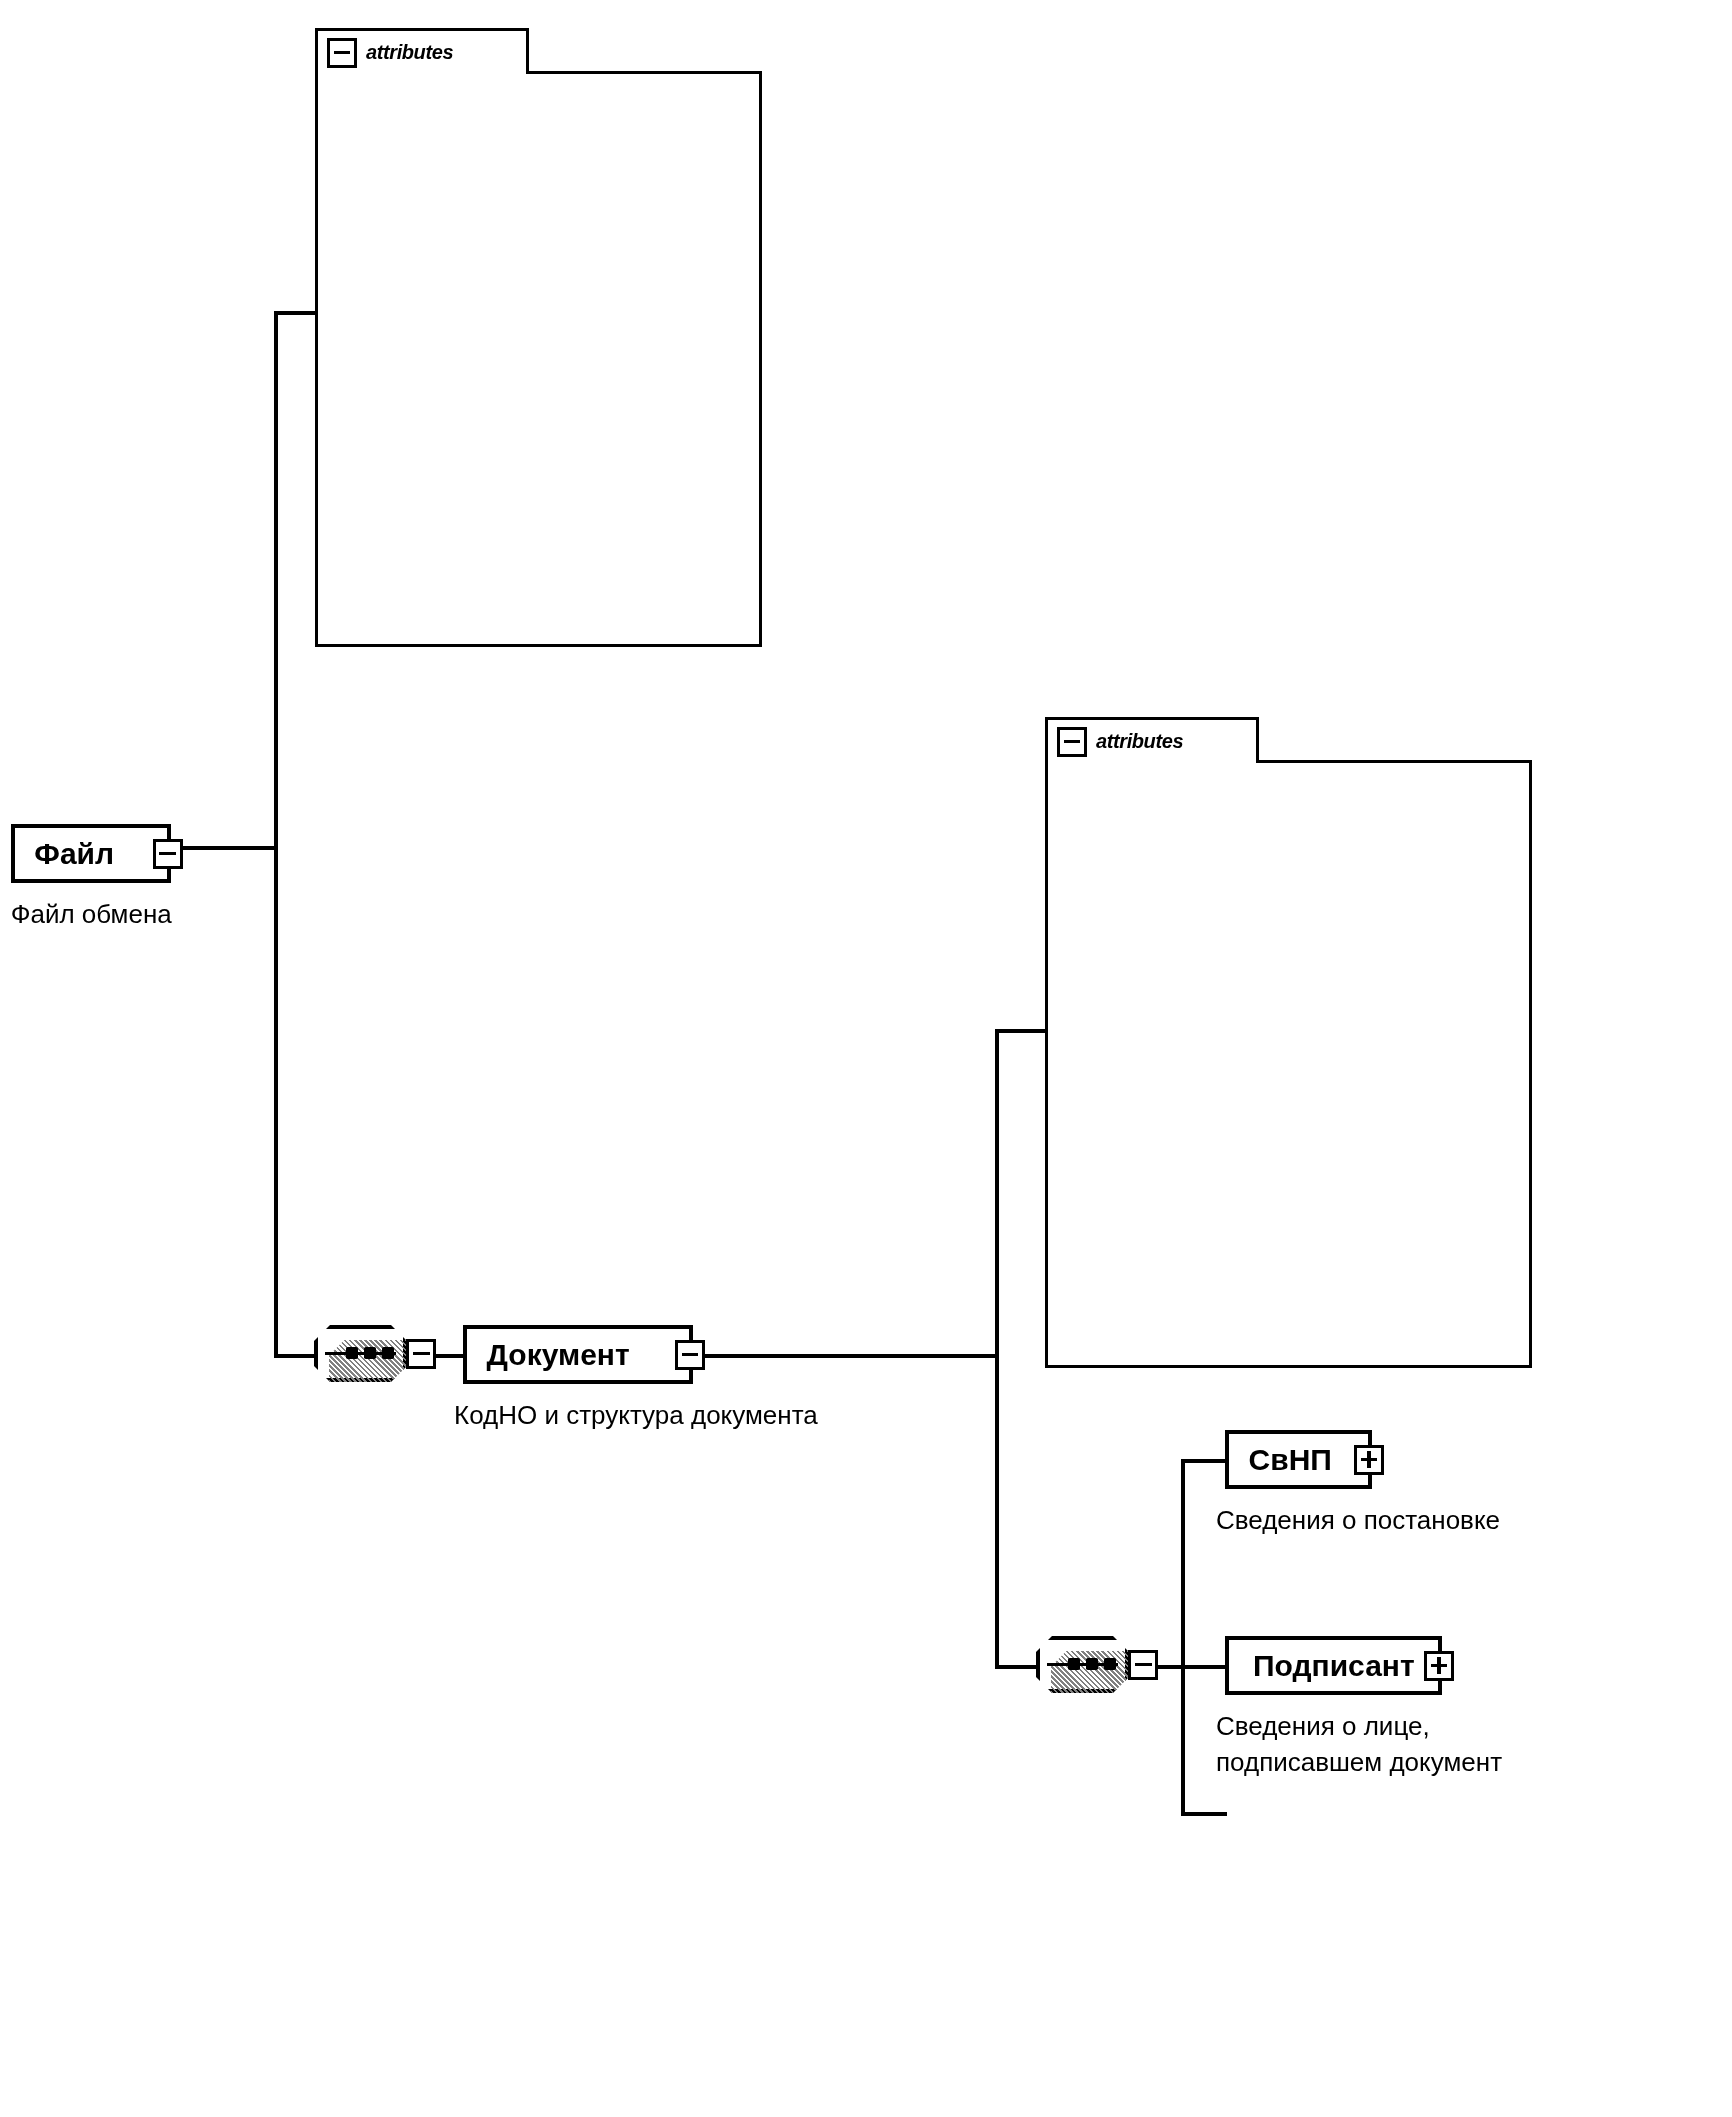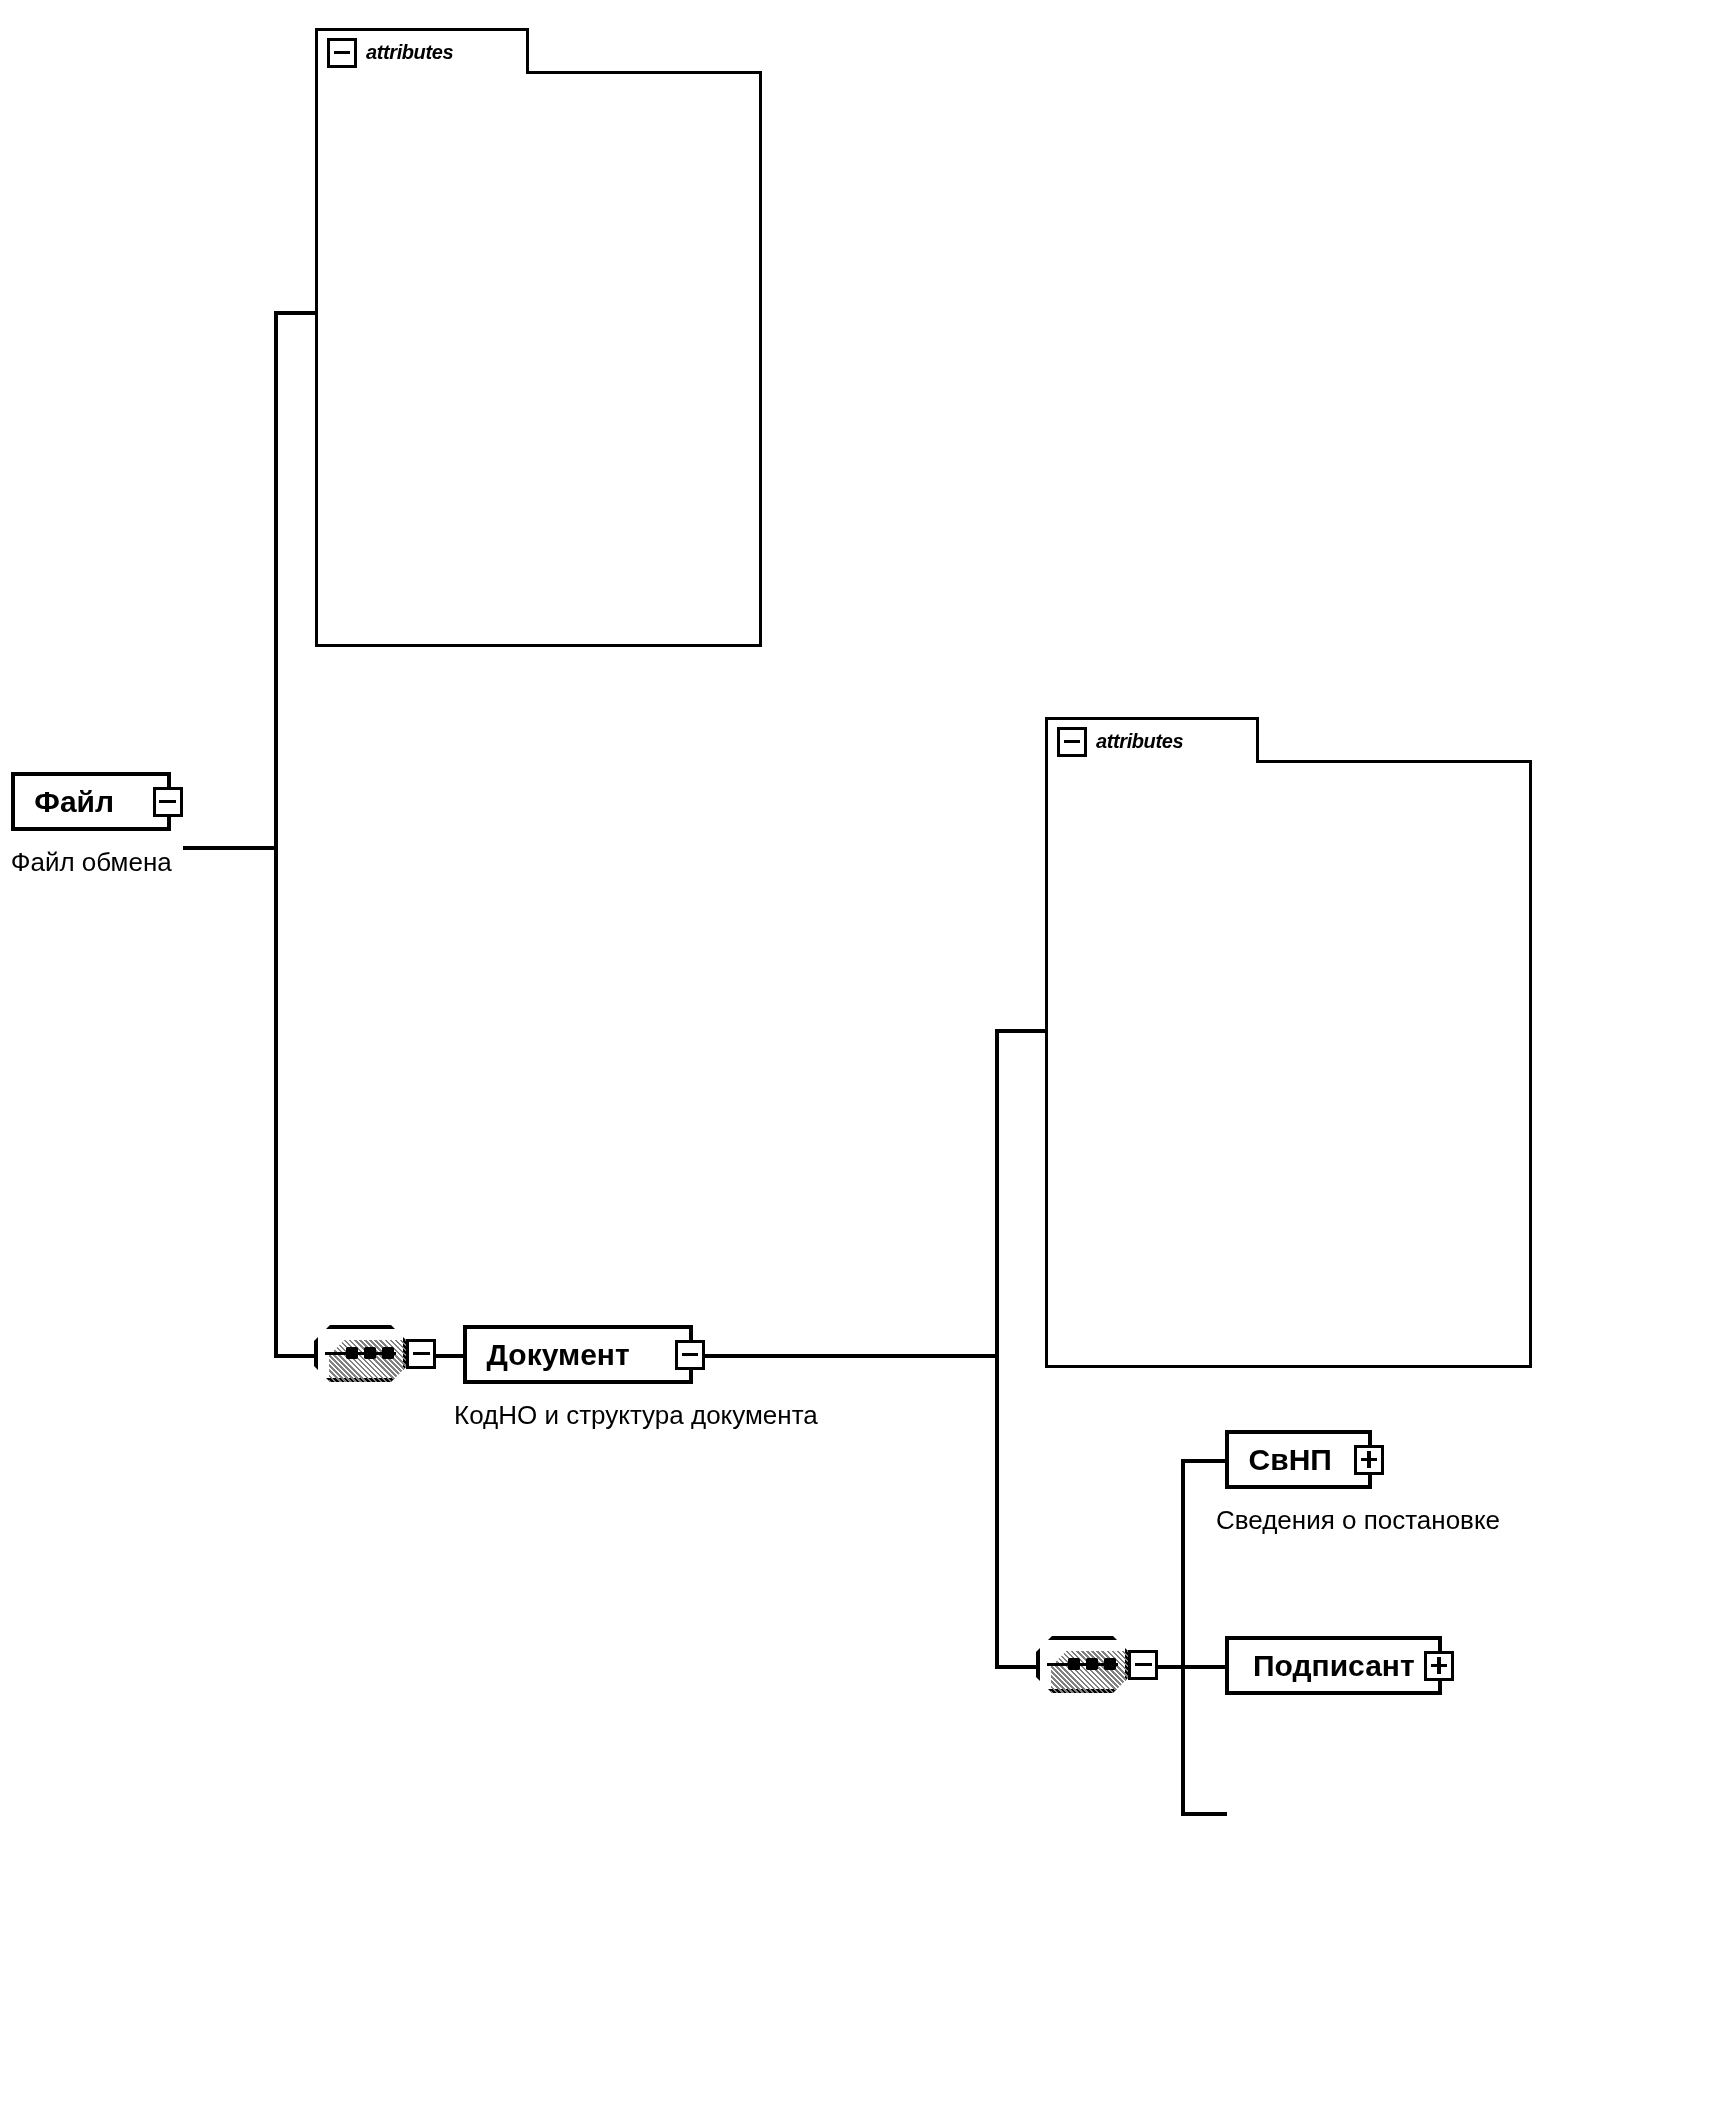--- a/index.html
+++ b/index.html
@@ -188,21 +188,21 @@
 
   <div class="ln hln" style="left:995px;top:1665px;width:43px;"></div>
 
   <div class="ln hln" style="left:1156px;top:1665px;width:50px;"></div>
   <div class="ln vln" style="left:1181px;top:1459px;height:356px;"></div>
 
   <div class="ln hln" style="left:1181px;top:1459px;width:46px;"></div>
   <div class="ln hln" style="left:1181px;top:1665px;width:46px;"></div>
   <div class="ln hln" style="left:1181px;top:1812px;width:46px;"></div>
 
-  <div class="node" style="left:10.7px;top:772px;">
+  <div class="node" style="left:10.7px;top:824px;">
     <div class="node-box" style="width:160px;">
       <span class="node-name">Файл</span>
       <span class="toggle minus">
           <i class="h"></i>
         </span>
     </div>
     <div class="node-desc">Файл обмена</div>
   </div>
 
   <div class="attrbox" style="left:315px;top:28px;width:447px;height:618px;">
@@ -310,17 +310,19 @@
   </div>
 
   <div class="node" style="left:1225px;top:1636px;">
     <div class="node-box" style="width:217px;padding-left:24px;">
       <span class="node-name">Подписант</span>
       <span class="toggle">
           <i class="h"></i>
           <i class="v"></i>
         </span>
     </div>
+    <div class="node-desc" style="margin-left:-9px;">Сведения о лице,
+подписавшем документ</div>
   </div>
 
 
 </div>
 
 
 </body></html>

